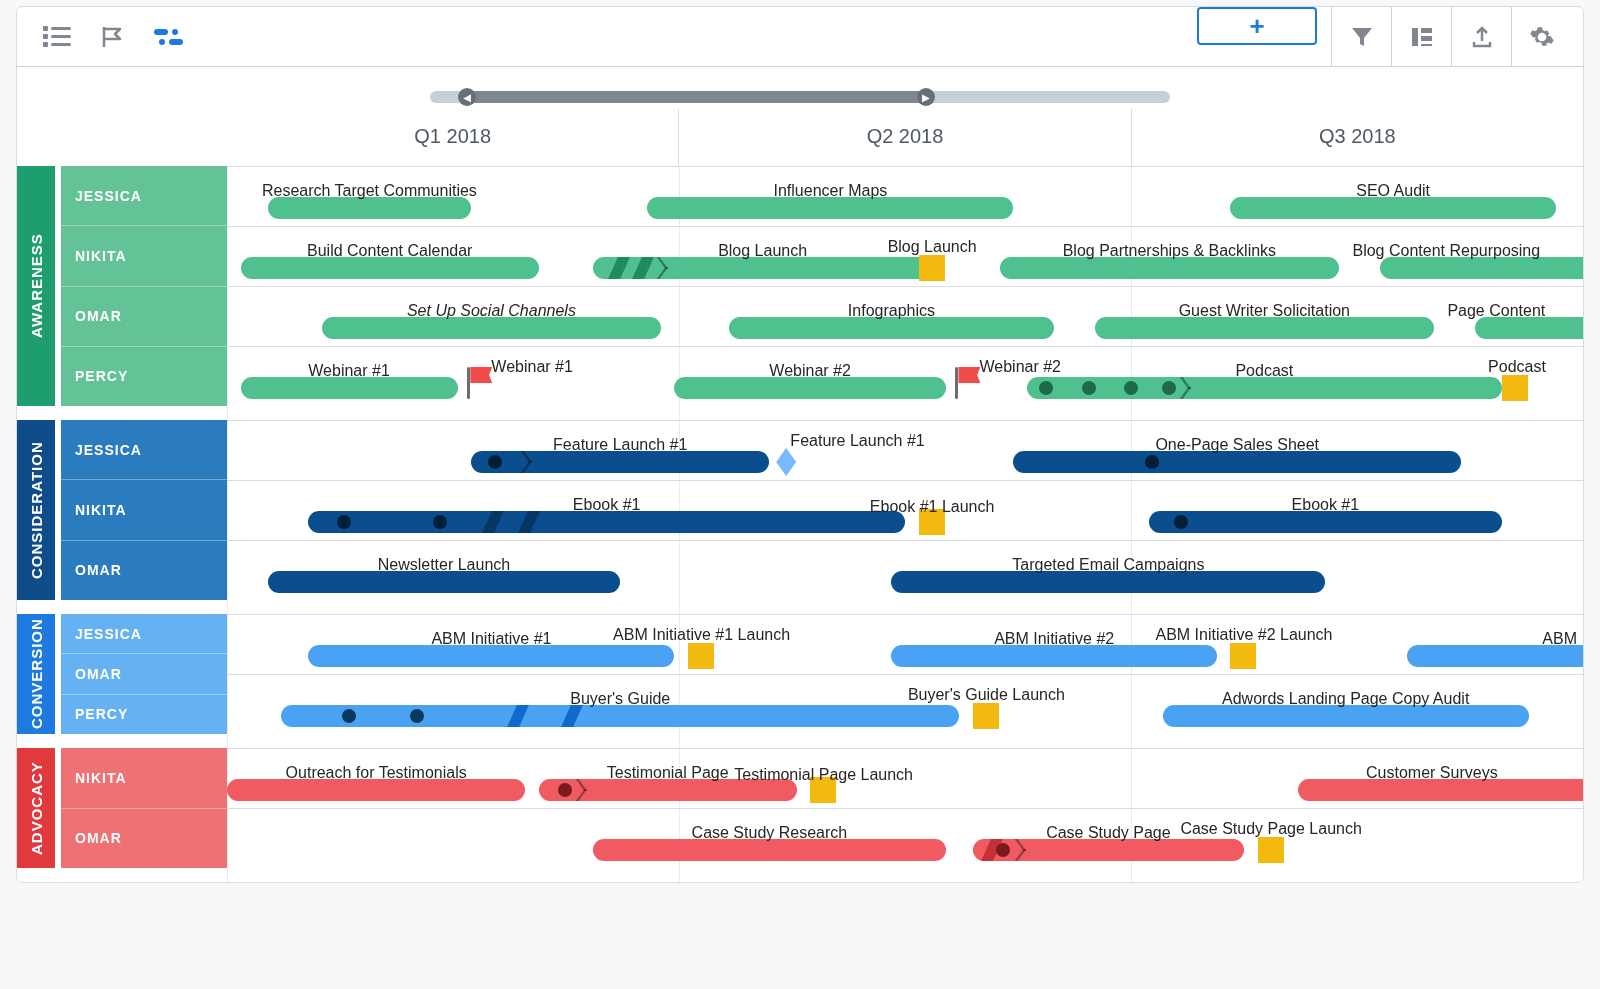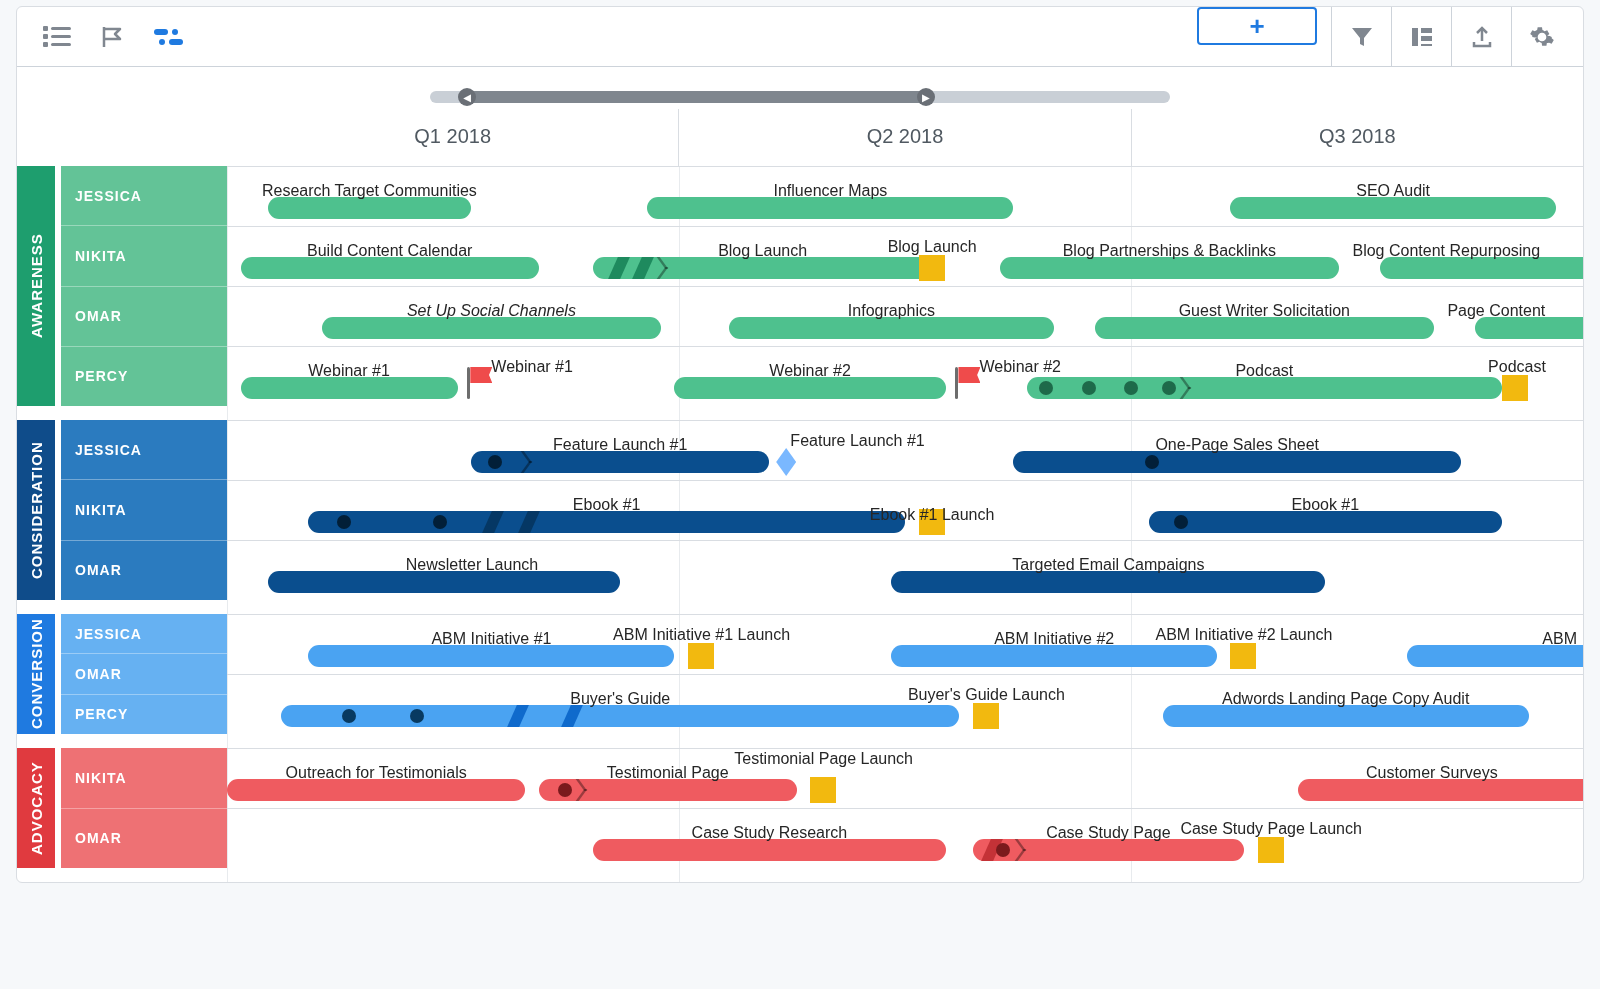--- a/index.html
+++ b/index.html
@@ -293,29 +293,29 @@
             </div>
           <div class="row">
               <div class="bar" style="left: 6%; width: 44%;">
                 <div class="hatch" style="left: calc(30%);"></div>
                 <div class="hatch" style="left: calc(36%);"></div>
                 <div class="dot" style="left: 6%;"></div>
                 <div class="dot" style="left: 22%;"></div>
               </div>
               <div class="bar-label" style="left: 28%;">Ebook #1</div>
               <div class="milestone" style="left: 51%;"></div>
-              <div class="bar-label" style="left: 52%; bottom: 16px;">Ebook  #1 Launch</div>
+              <div class="bar-label" style="left: 52%; bottom: 24px;">Ebook  #1 Launch</div>
               <div class="bar" style="left: 68%; width: 26%;">
                 <div class="dot" style="left: 9%;"></div>
               </div>
               <div class="bar-label" style="left: 81%;">Ebook #1</div>
             </div>
           <div class="row">
               <div class="bar" style="left: 3%; width: 26%;"></div>
-              <div class="bar-label" style="left: 16%; margin-left: 28px;">Newsletter Launch</div>
+              <div class="bar-label" style="left: 16%;">Newsletter Launch</div>
               <div class="bar" style="left: 49%; width: 32%;"></div>
               <div class="bar-label" style="left: 65%;">Targeted Email Campaigns</div>
             </div>
         </div>
       </div>
       <div class="gap"></div>
 
       <div class="group g-cv">
         <div class="head">CONVERSION</div>
         <div class="people">
@@ -362,21 +362,21 @@
         <div class="rows">
           <div class="row">
               <div class="bar" style="left: 0%; width: 22%;"></div>
               <div class="bar-label" style="left: 11%;">Outreach for Testimonials</div>
               <div class="bar" style="left: 23%; width: 19%;">
                 <div class="dot" style="left: 10%;"></div>
                 <div class="chev" style="left: calc(16%);"></div>
               </div>
               <div class="bar-label" style="left: 32.5%;">Testimonial Page</div>
               <div class="milestone" style="left: 43%;"></div>
-              <div class="bar-label" style="left: 44%; bottom: 40px;">Testimonial Page Launch</div>
+              <div class="bar-label" style="left: 44%; bottom: 24px;">Testimonial Page Launch</div>
               <div class="bar" style="left: 79%; width: 24%;"></div>
               <div class="bar-label right" style="left: 84%;">Customer Surveys</div>
             </div>
           <div class="row">
               <div class="bar" style="left: 27%; width: 26%;"></div>
               <div class="bar-label" style="left: 40%;">Case Study Research</div>
               <div class="bar" style="left: 55%; width: 20%;">
                 <div class="hatch" style="left: calc(5%);"></div>
                 <div class="dot" style="left: 11%;"></div>
                 <div class="chev" style="left: calc(17%);"></div>

